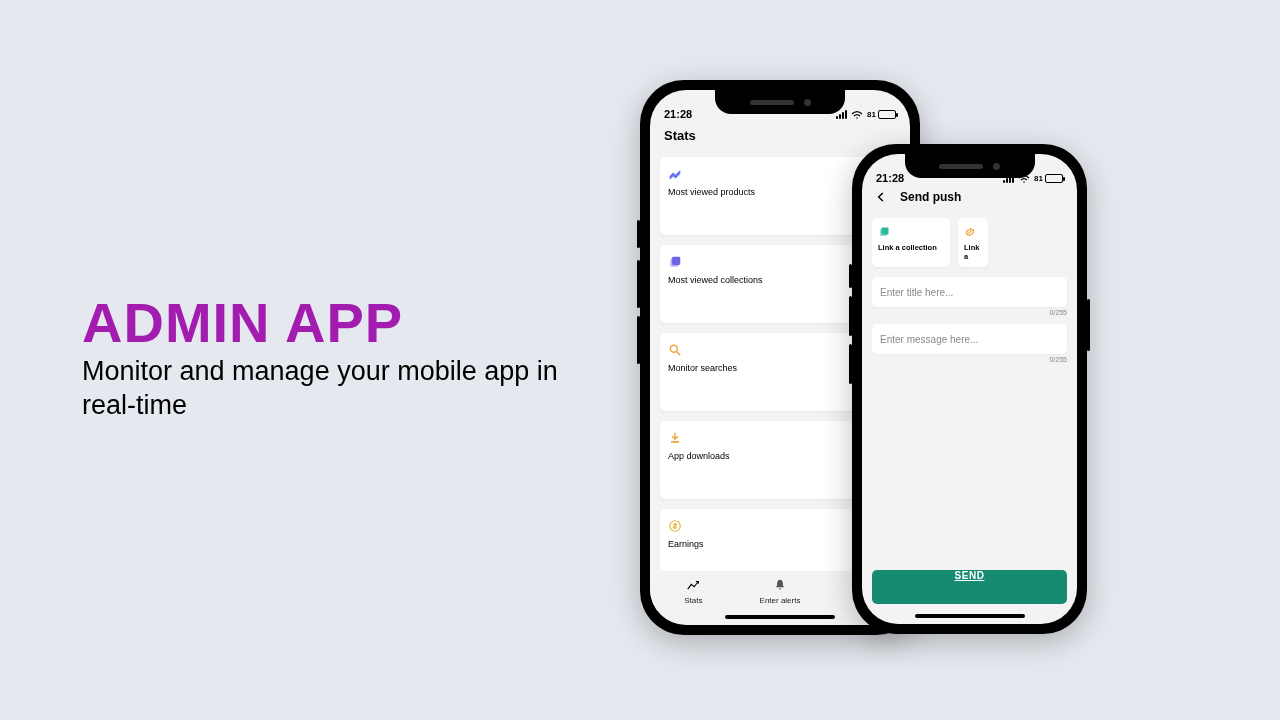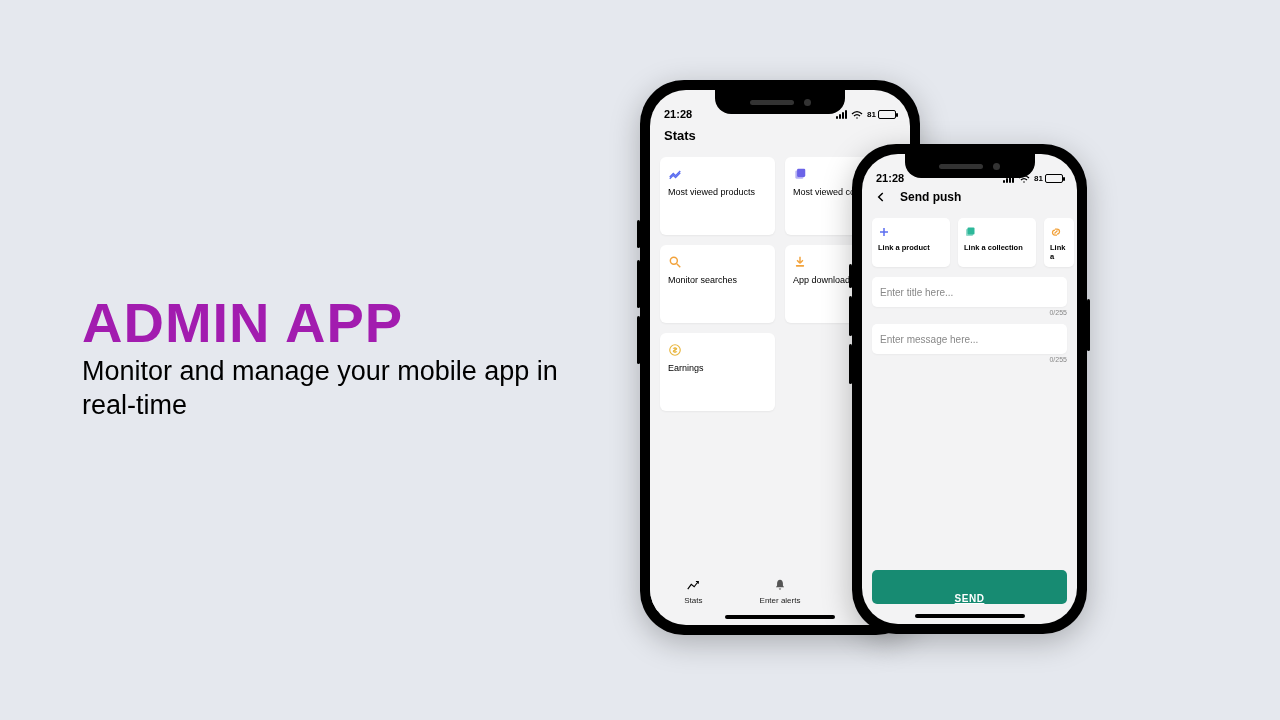--- a/index.html
+++ b/index.html
@@ -101,21 +101,21 @@
   .wifi-icon svg { width:12px; height:10px; display:block; }
   .battery { display:flex; align-items:center; gap:2px; font-size:8px; font-weight:700; }
   .battery-body { width:18px; height:9px; border:1px solid #000; border-radius:2px; padding:1px; position:relative; }
   .battery-body::after { content:""; position:absolute; right:-3px; top:2px; width:2px; height:4px; background:#000; border-radius:1px; }
   .battery-fill { height:100%; width:80%; background:#000; border-radius:1px; }
 
   
   .p1-title { font-size:13px; font-weight:700; padding: 6px 14px 8px; }
   .p1-grid {
     display:grid;
-    grid-template-columns: 1fr 1fr;
+    grid-template-columns: 1fr;
     gap: 10px;
     padding: 6px 10px;
   }
   .stat-card {
     background:#fff;
     border-radius:6px;
     padding: 10px 8px 8px;
     height: 78px;
     box-shadow: 0 1px 2px rgba(0,0,0,.05);
     display:flex; flex-direction:column; gap:6px;
@@ -170,21 +170,21 @@
   }
   .char-count {
     text-align:right; font-size:7px; color:#888; padding: 2px 10px 4px;
   }
   .send-btn {
     position:absolute; left:10px; right:10px; bottom: 20px;
     height: 34px;
     background:#178b72;
     color:#fff;
     border-radius:5px;
-    display:flex; align-items:flex-end; justify-content:center;
+    display:flex; align-items:flex-start; justify-content:center;
     font-size:10px; font-weight:700; letter-spacing: .5px; text-decoration: underline;
   }
 
   
   .c-blue { color:#5b6df0; }
   .c-indigo { color:#6b63e8; }
   .c-orange { color:#f2a23b; }
   .c-teal { color:#2db89a; }
   .c-gold { color:#e8b63f; }
 </style>
@@ -344,28 +344,20 @@
       <span class="back-icon">
         <svg viewBox="0 0 24 24" fill="none" stroke="#000" stroke-width="2.5">
             <path d="M15 5 L8 12 L15 19"></path>
           </svg>
       </span>
       <span>Send push</span>
     </div>
 
     <div class="p2-chips">
       <div class="link-chip">
-        <span class="icon c-blue">
-          <svg viewBox="0 0 24 24" fill="none" stroke="currentColor" stroke-width="3">
-              <path d="M12 4 V20 M4 12 H20"></path>
-            </svg>
-        </span>
-        <span>Link a product</span>
-      </div>
-      <div class="link-chip">
         <span class="icon c-teal">
           <svg viewBox="0 0 24 24" fill="currentColor">
               <rect x="4" y="6" width="14" height="14" rx="2" opacity=".5"></rect>
               <rect x="7" y="3" width="14" height="14" rx="2"></rect>
             </svg>
         </span>
         <span>Link a collection</span>
       </div>
       <div class="link-chip last">
         <span class="icon c-orange">

